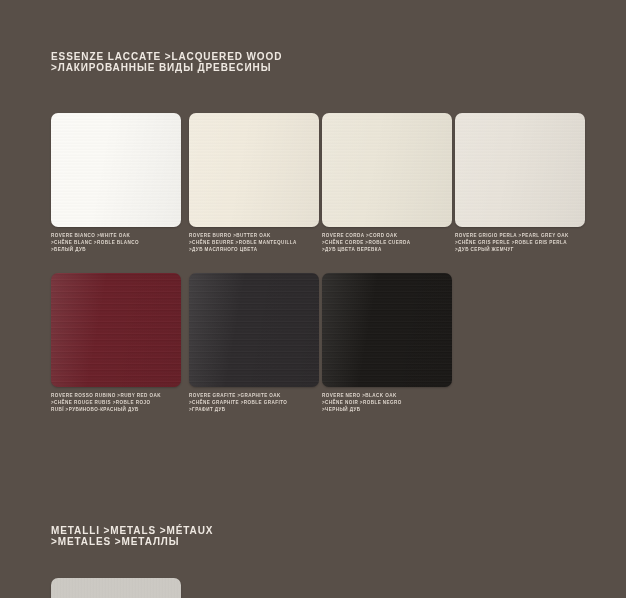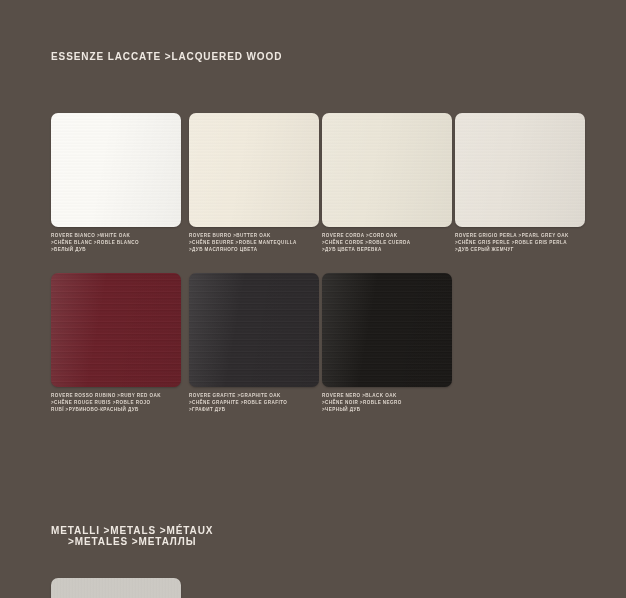--- a/index.html
+++ b/index.html
@@ -28,21 +28,21 @@
     color: #efe9e2;
     font-size: 10px;
     font-weight: bold;
     letter-spacing: 0.9px;
     line-height: 11.2px;
     white-space: nowrap;
   }
   .section-heading .ln { display: block; }
 
   #heading-lacquered { top: 51px; }
-  #heading-metals   { top: 525px; text-align: center; }
+  #heading-metals   { top: 525px; }
 
   
   .swatch-cell {
     position: absolute;
     width: 130px;
   }
   .swatch {
     width: 130px;
     height: 114px;
     border-radius: 7px;
@@ -122,20 +122,21 @@
     );
   }
 </style>
 </head>
 <body>
 
 <div class="page">
 
   <div class="section-heading" id="heading-lacquered">
     <span class="ln">ESSENZE LACCATE &gt;LACQUERED WOOD</span>
+    <span class="ln">&gt;ЛАКИРОВАННЫЕ ВИДЫ ДРЕВЕСИНЫ</span>
   </div>
 
   <div class="swatch-cell" style="left:51px; top:113px;">
     <div class="swatch" style="background:#fbfaf6"></div>
     <div class="swatch-caption">
       <span class="ln">ROVERE BIANCO &gt;WHITE OAK</span>
       <span class="ln">&gt;CHÊNE BLANC &gt;ROBLE BLANCO</span>
       <span class="ln">&gt;БЕЛЫЙ ДУБ</span>
     </div>
   </div>

